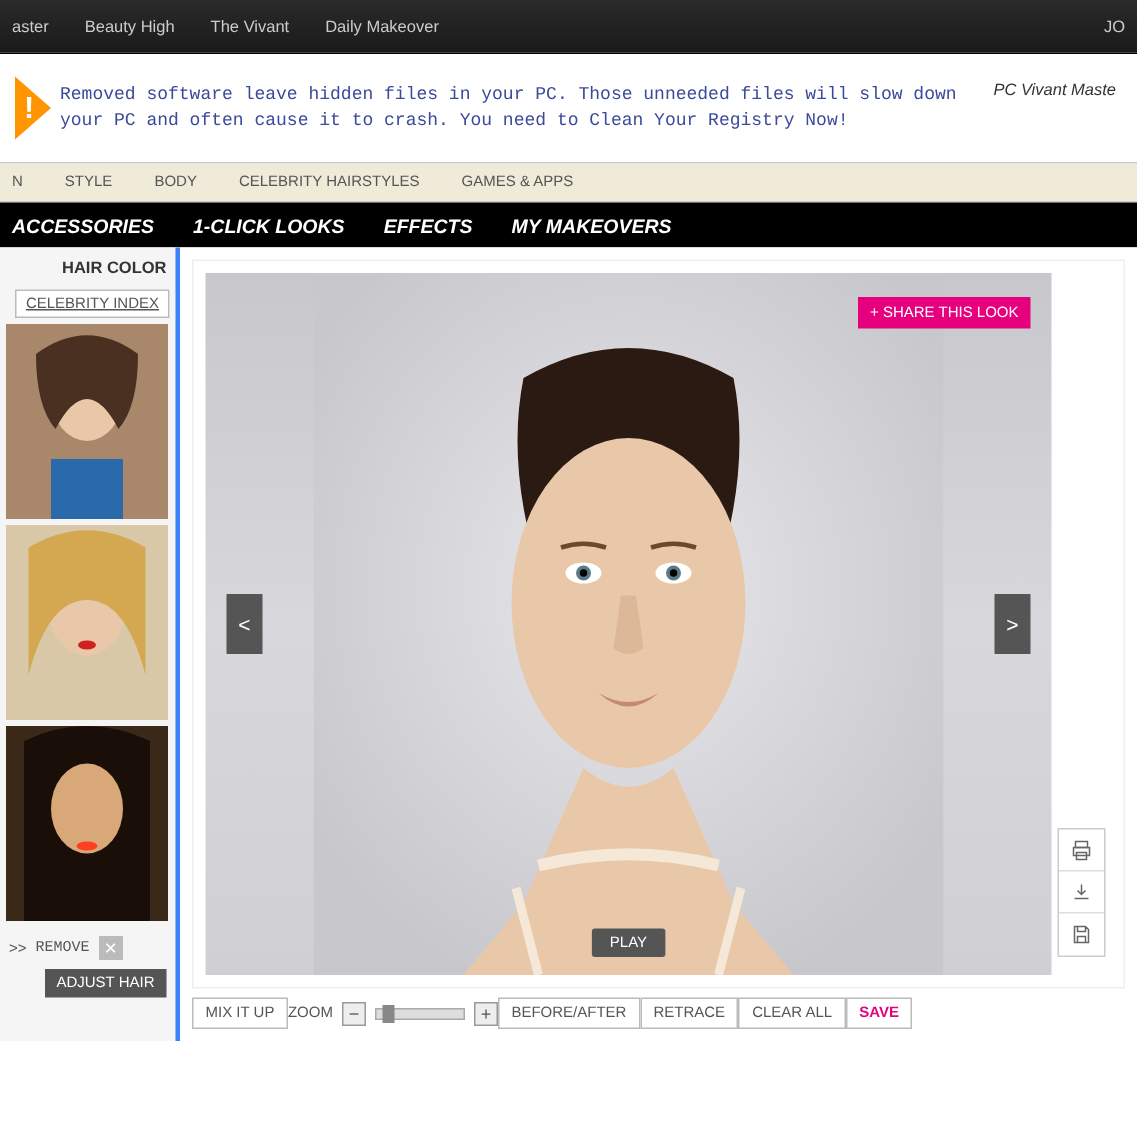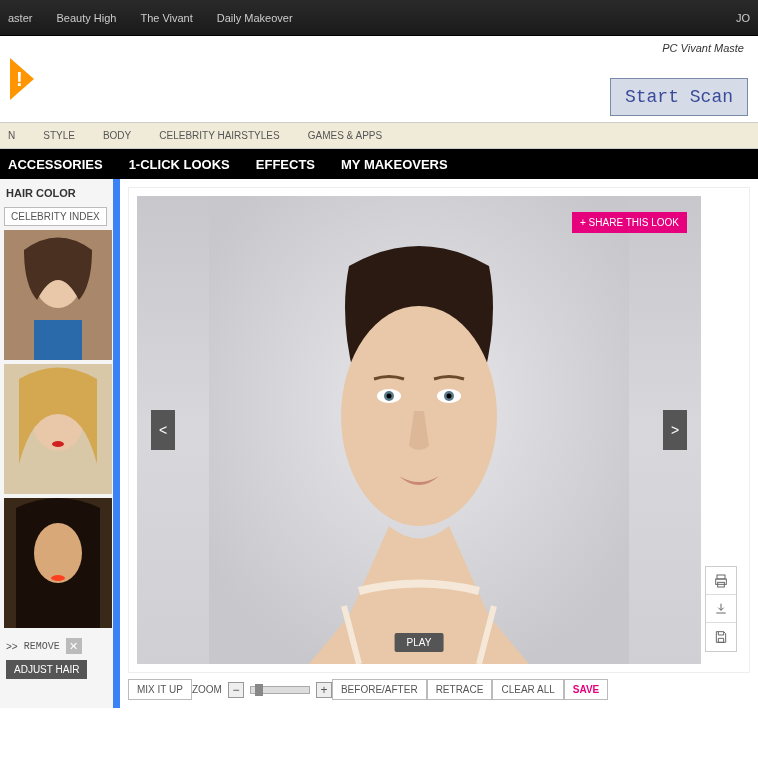--- a/index.html
+++ b/index.html
@@ -14,27 +14,27 @@
 .ad-text h2 { font-size: 20px; font-weight: normal; text-decoration: underline; margin-bottom: 4px; }
 .ad-text p { font-size: 12px; line-height: 1.4; }
 .ad-right { display: flex; flex-direction: column; align-items: flex-end; }
 .ad-brand { font-size: 11px; font-style: italic; color: #333; margin-bottom: 24px; margin-right: 4px; }
 .ad-scan-btn { background: #d5dce8; border: 1px solid #7a8aa8; padding: 8px 14px; font-family: "Courier New", monospace; font-size: 18px; color: #3b4a9a; cursor: pointer; }
 
 .main-nav { background: #f0ead8; height: 26px; display: flex; align-items: center; padding: 0 8px; font-size: 10px; color: #555; border-bottom: 1px solid #ccc; }
 .main-nav .nav-item { margin-right: 28px; cursor: pointer; }
 
 .sub-nav { background: #000; height: 30px; display: flex; align-items: center; padding: 0 8px; color: #fff; font-size: 13px; font-weight: bold; }
-.sub-nav .nav-item { margin-right: 26px; cursor: pointer; }
+.sub-nav .nav-item { margin-right: 26px; cursor: pointer; font-style: italic; }
 
 .workspace { display: flex; background: #eee; }
 
-.sidebar { width: 120px; background: #f5f5f5; border-right: 7px solid #3b82f6; padding: 4px; }
+.sidebar { width: 120px; background: #f5f5f5; border-right: 3px solid #3b82f6; padding: 4px; text-align: right; }
 .sidebar-title { font-size: 11px; font-weight: bold; color: #333; padding: 4px 2px; }
-.celeb-btn { background: #fff; border: 1px solid #bbb; padding: 3px 6px; font-size: 10px; color: #555; margin: 4px 0; display: inline-block; cursor: pointer; }
+.celeb-btn { background: #fff; border: 1px solid #bbb; padding: 3px 6px; font-size: 10px; color: #555; margin: 4px 0; display: inline-block; cursor: pointer; text-decoration: underline; }
 .celeb-thumb { width: 108px; height: 130px; background: #ddd; margin-bottom: 4px; position: relative; overflow: hidden; cursor: pointer; }
 .celeb-thumb svg { width: 100%; height: 100%; display: block; }
 
 .editor { flex: 1; padding: 8px; background: #fff; position: relative; }
 .canvas-wrap { background: #fff; border: 1px solid #eee; padding: 8px; position: relative; }
 .canvas { width: 564px; height: 468px; background: linear-gradient(180deg, #c8c8cc 0%, #d8d8dc 50%, #d0d0d4 100%); position: relative; overflow: hidden; }
 .model-face { position: absolute; left: 50%; top: 0; transform: translateX(-50%); }
 .share-btn { position: absolute; top: 0; right: 14px; background: #e6007e; color: #fff; font-size: 10px; font-weight: normal; padding: 5px 8px; cursor: pointer; margin-top: 16px; }
 .arrow-btn { position: absolute; top: 50%; transform: translateY(-50%); width: 24px; height: 40px; background: #555; color: #fff; display: flex; align-items: center; justify-content: center; font-size: 14px; cursor: pointer; }
 .arrow-left { left: 14px; }
@@ -71,24 +71,24 @@
 </div>
 
 <div class="ad-banner">
   <div style="width:24px;height:60px;position:relative;margin-right:6px;">
     <svg viewBox="0 0 40 70" width="24" height="60">
         <polygon points="0,0 0,70 40,35" fill="#ff9500"></polygon>
         <text x="10" y="46" font-size="34" fill="#fff" font-weight="bold">!</text>
       </svg>
   </div>
   <div class="ad-text">
+    <p>Removed software leave hidden files in your PC. Those unneeded files will slow down your PC and often cause it to crash. You need to Clean Your Registry Now!</p>
   </div>
   <div class="ad-right">
     <span class="ad-brand">PC Vivant Maste</span>
-    <button class="ad-scan-btn">Start Scan</button>
   </div>
 </div>
 
 <div class="main-nav">
   <span class="nav-item">N</span>
   <span class="nav-item">STYLE</span>
   <span class="nav-item">BODY</span>
   <span class="nav-item">CELEBRITY HAIRSTYLES</span>
   <span class="nav-item">GAMES &amp; APPS</span>
 </div>

